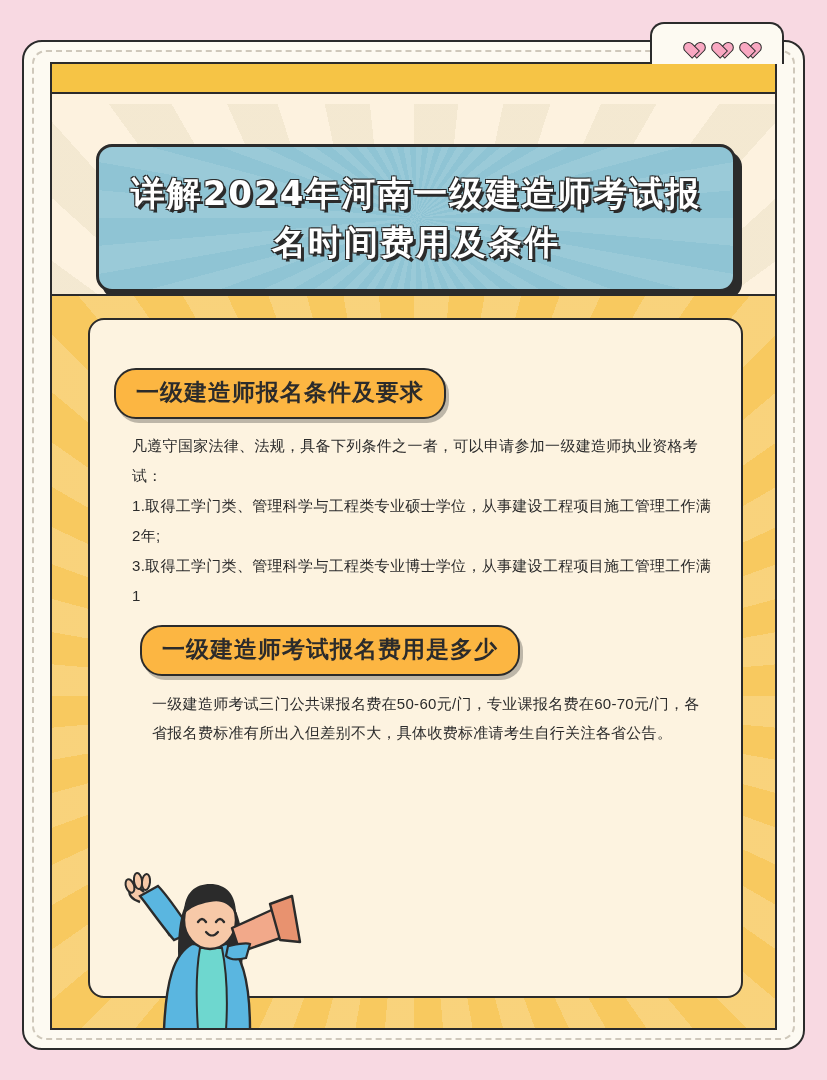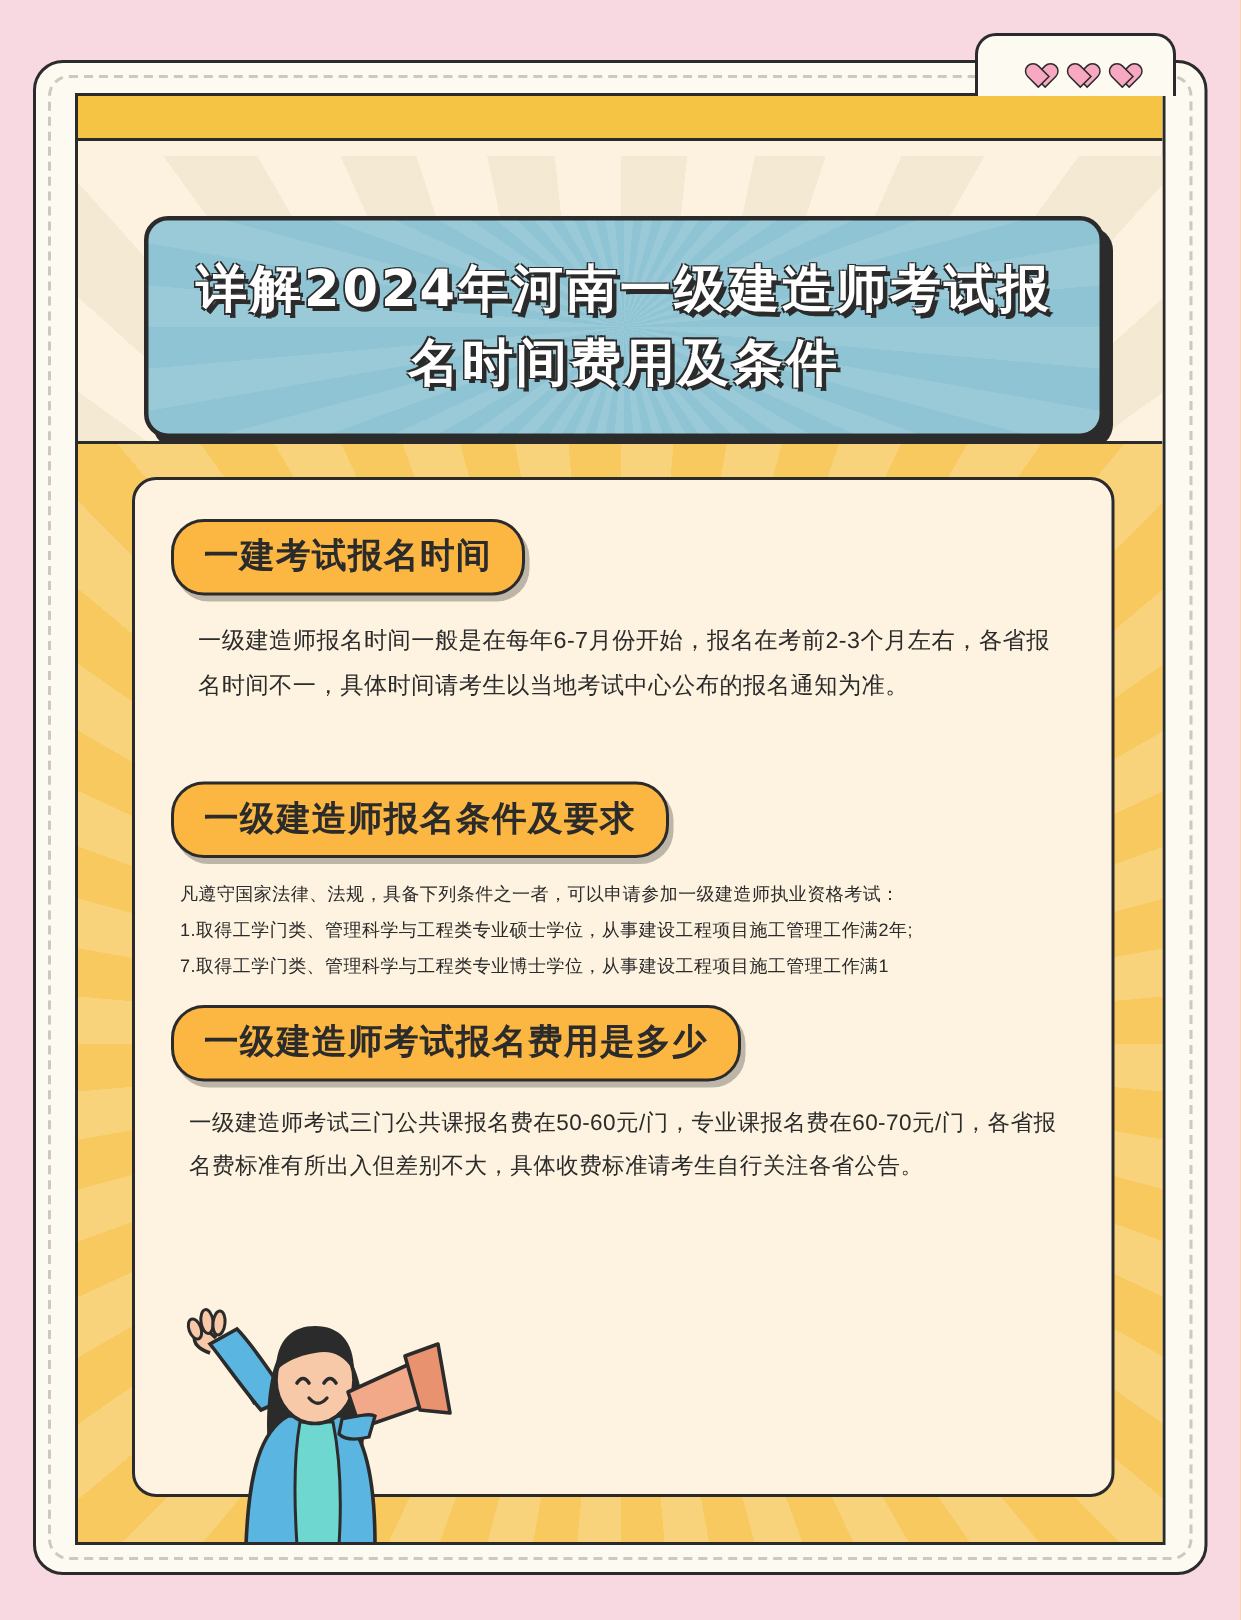--- a/index.html
+++ b/index.html
@@ -135,27 +135,27 @@
     font-size:23px;font-weight:bold;color:#2b2b2b;
     letter-spacing:1px;
     box-shadow:3px 4px 0 rgba(0,0,0,.25);
     font-family:"DejaVu Sans","Liberation Sans",sans-serif;
   }
   .sec{
     padding:0 24px;
   }
   .sec-1{margin-top:26px;}
   .sec-2{margin-top:48px;}
-  .sec-3{margin-top:14px;}
+  .sec-3{margin-top:14px;margin-left:26px;}
   .para{
     margin:16px 8px 0 18px;
     font-size:15.5px;line-height:1.95;color:#2b2b2b;
     letter-spacing:.3px;
   }
-  .para.cond{margin:12px 4px 0 6px;font-size:12px;line-height:2.0;}
+  .para.cond{margin:12px 4px 0 18px;font-size:15px;line-height:2.0;}
   .para.cond p{margin:0;}
   .para.fee{margin:14px 6px 0 12px;font-size:15px;line-height:1.9;}
   
   .illus{
     position:absolute;left:48px;bottom:-2px;width:220px;height:190px;
     z-index:6;
   }
 </style>
 </head>
 <body>
@@ -181,31 +181,27 @@
             <div class="title-text">详解2024年河南一级建造师考试报名时间费用及条件</div>
           </div>
         </div>
       </div>
 
       <div class="bodyzone">
         <div class="bodyrays"></div>
 
         <div class="content-card">
 
-          <div class="sec sec-1">
-            <div class="sec-head">一建考试报名时间</div>
-            <div class="para">一级建造师报名时间一般是在每年6-7月份开始，报名在考前2-3个月左右，各省报名时间不一，具体时间请考生以当地考试中心公布的报名通知为准。</div>
-          </div>
 
           <div class="sec sec-2">
             <div class="sec-head">一级建造师报名条件及要求</div>
             <div class="para cond">
               <p>凡遵守国家法律、法规，具备下列条件之一者，可以申请参加一级建造师执业资格考试：</p>
               <p>1.取得工学门类、管理科学与工程类专业硕士学位，从事建设工程项目施工管理工作满2年;</p>
-              <p>7.取得工学门类、管理科学与工程类专业博士学位，从事建设工程项目施工管理工作满1</p>
+              <p>3.取得工学门类、管理科学与工程类专业博士学位，从事建设工程项目施工管理工作满1</p>
             </div>
           </div>
 
           <div class="sec sec-3">
             <div class="sec-head">一级建造师考试报名费用是多少</div>
             <div class="para fee">一级建造师考试三门公共课报名费在50-60元/门，专业课报名费在60-70元/门，各省报名费标准有所出入但差别不大，具体收费标准请考生自行关注各省公告。</div>
           </div>
 
         </div>
       </div>

